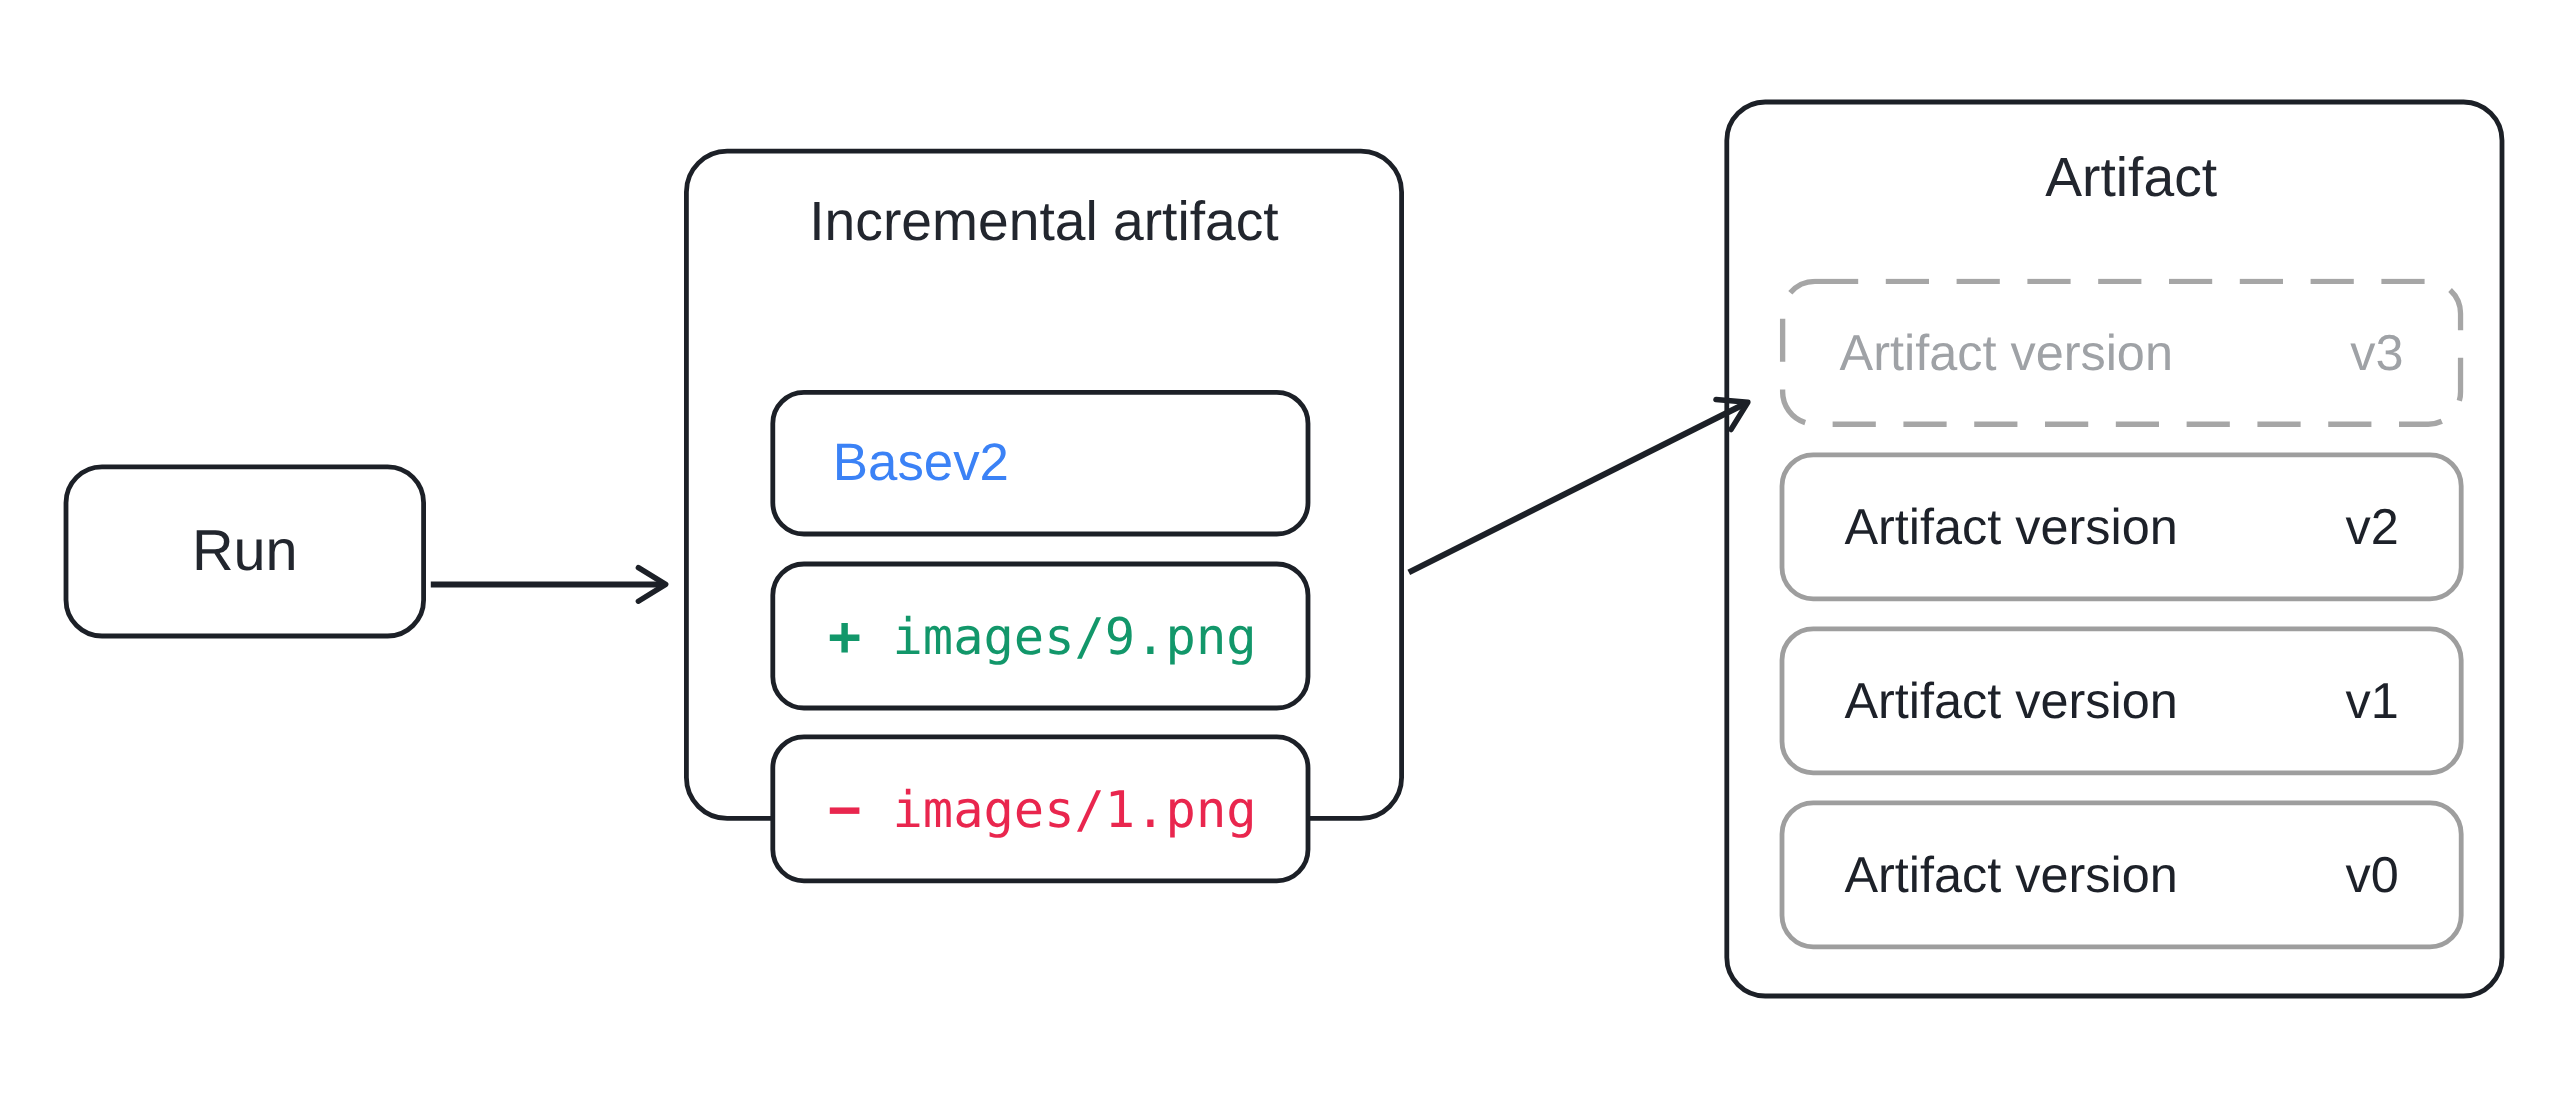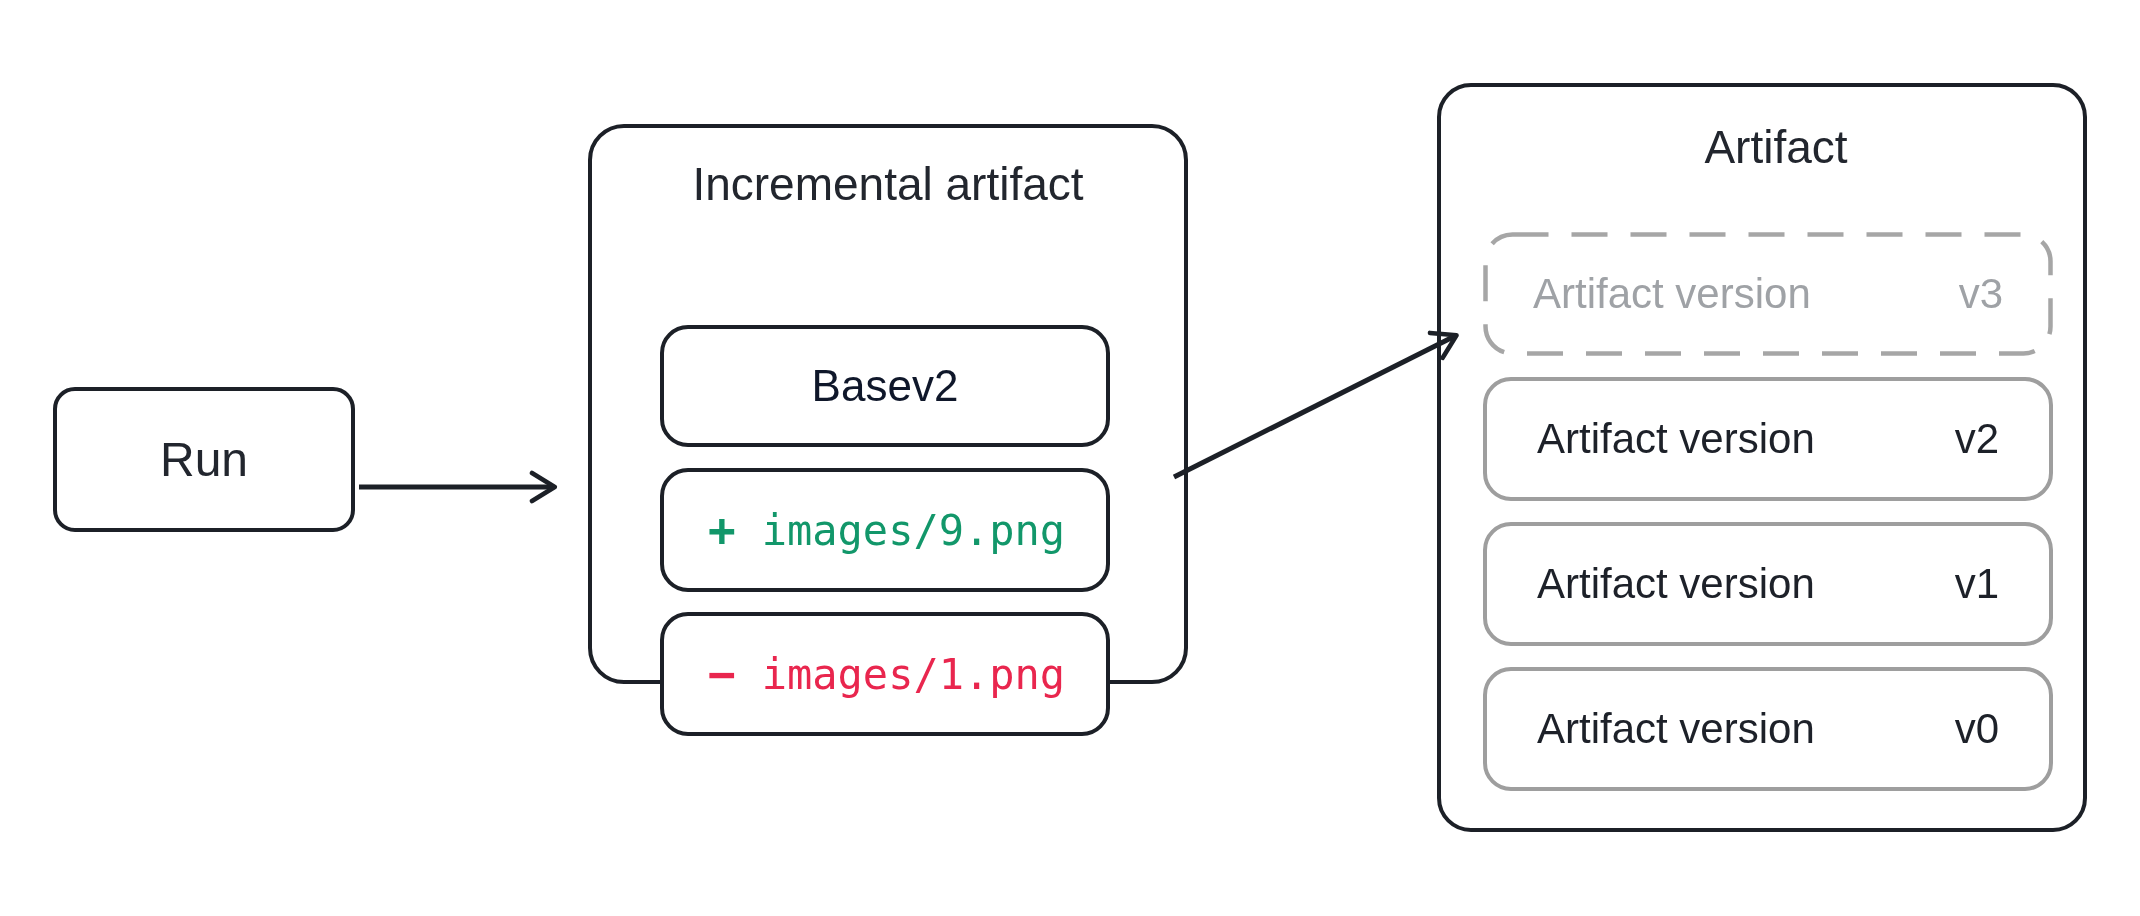--- a/index.html
+++ b/index.html
@@ -25,26 +25,26 @@
   }
   .node {
     position: absolute;
     background: #ffffff;
     border: 4.5px solid #1c2027;
     box-sizing: border-box;
   }
   .run-node {
     left: 53px; top: 387px;
     width: 302px; height: 145px;
-    border-radius: 22px;
+    border-radius: 32px;
     display: flex; align-items: center; justify-content: center;
     font-size: 48px; color: #22262e;
   }
   .incremental-node {
-    left: 588px; top: 124px;
+    left: 570px; top: 124px;
     width: 600px; height: 560px;
     border-radius: 36px;
   }
   .artifact-node {
     left: 1437px; top: 83px;
     width: 650px; height: 749px;
     border-radius: 34px;
   }
   .node-title {
     position: absolute;
@@ -61,24 +61,24 @@
     box-sizing: border-box;
     background: #ffffff;
     display: flex;
     align-items: center;
   }
   .inner-dark {
     border: 4px solid #1c2027;
     border-radius: 28px;
   }
   .label-row {
-    justify-content: center;
+    justify-content: flex-start;
     padding: 0 48px;
     font-size: 44px;
-    color: #0f172a;
+    color: #3b82f6;
   }
   .base-row   { left: 68px; top: 197px; width: 450px; height: 122px; }
   .diff-row   { left: 68px; width: 450px; height: 124px; padding: 0 44px; }
   .added-row  { top: 340px; }
   .removed-row{ top: 484px; }
   .sign {
     font-size: 46px;
     font-weight: bold;
     font-family: "DejaVu Sans Mono", monospace;
     margin-right: 26px;

